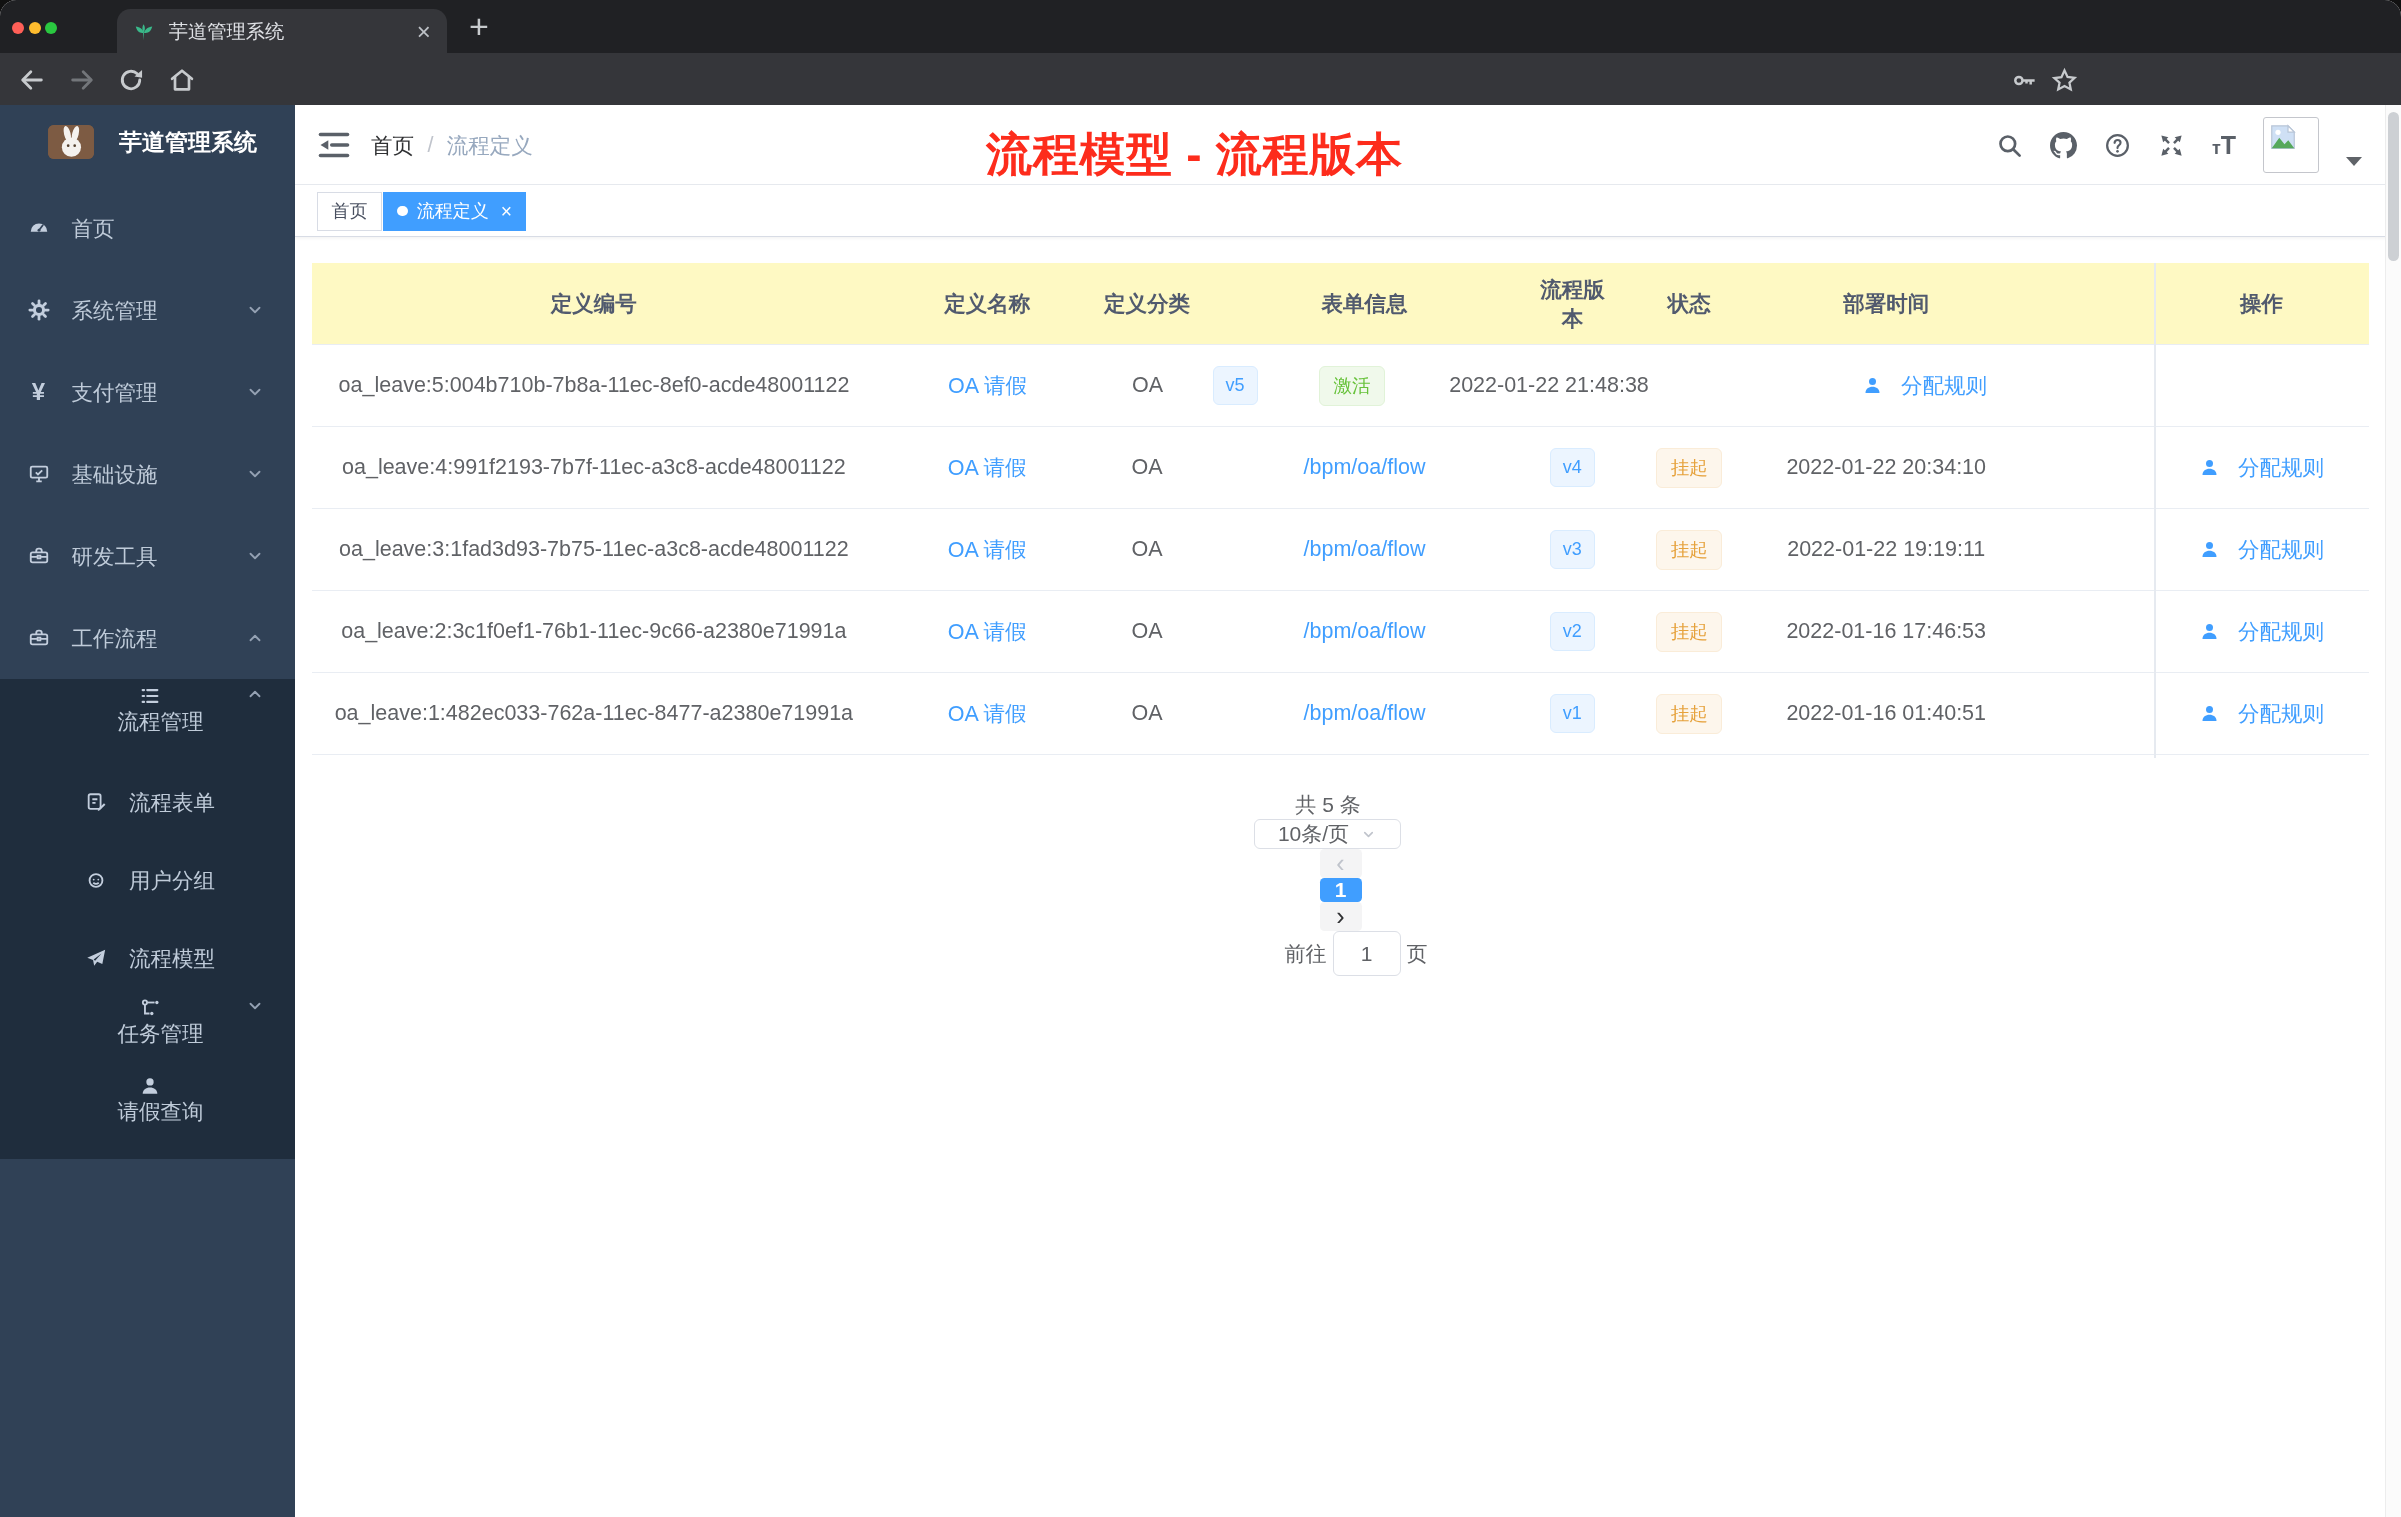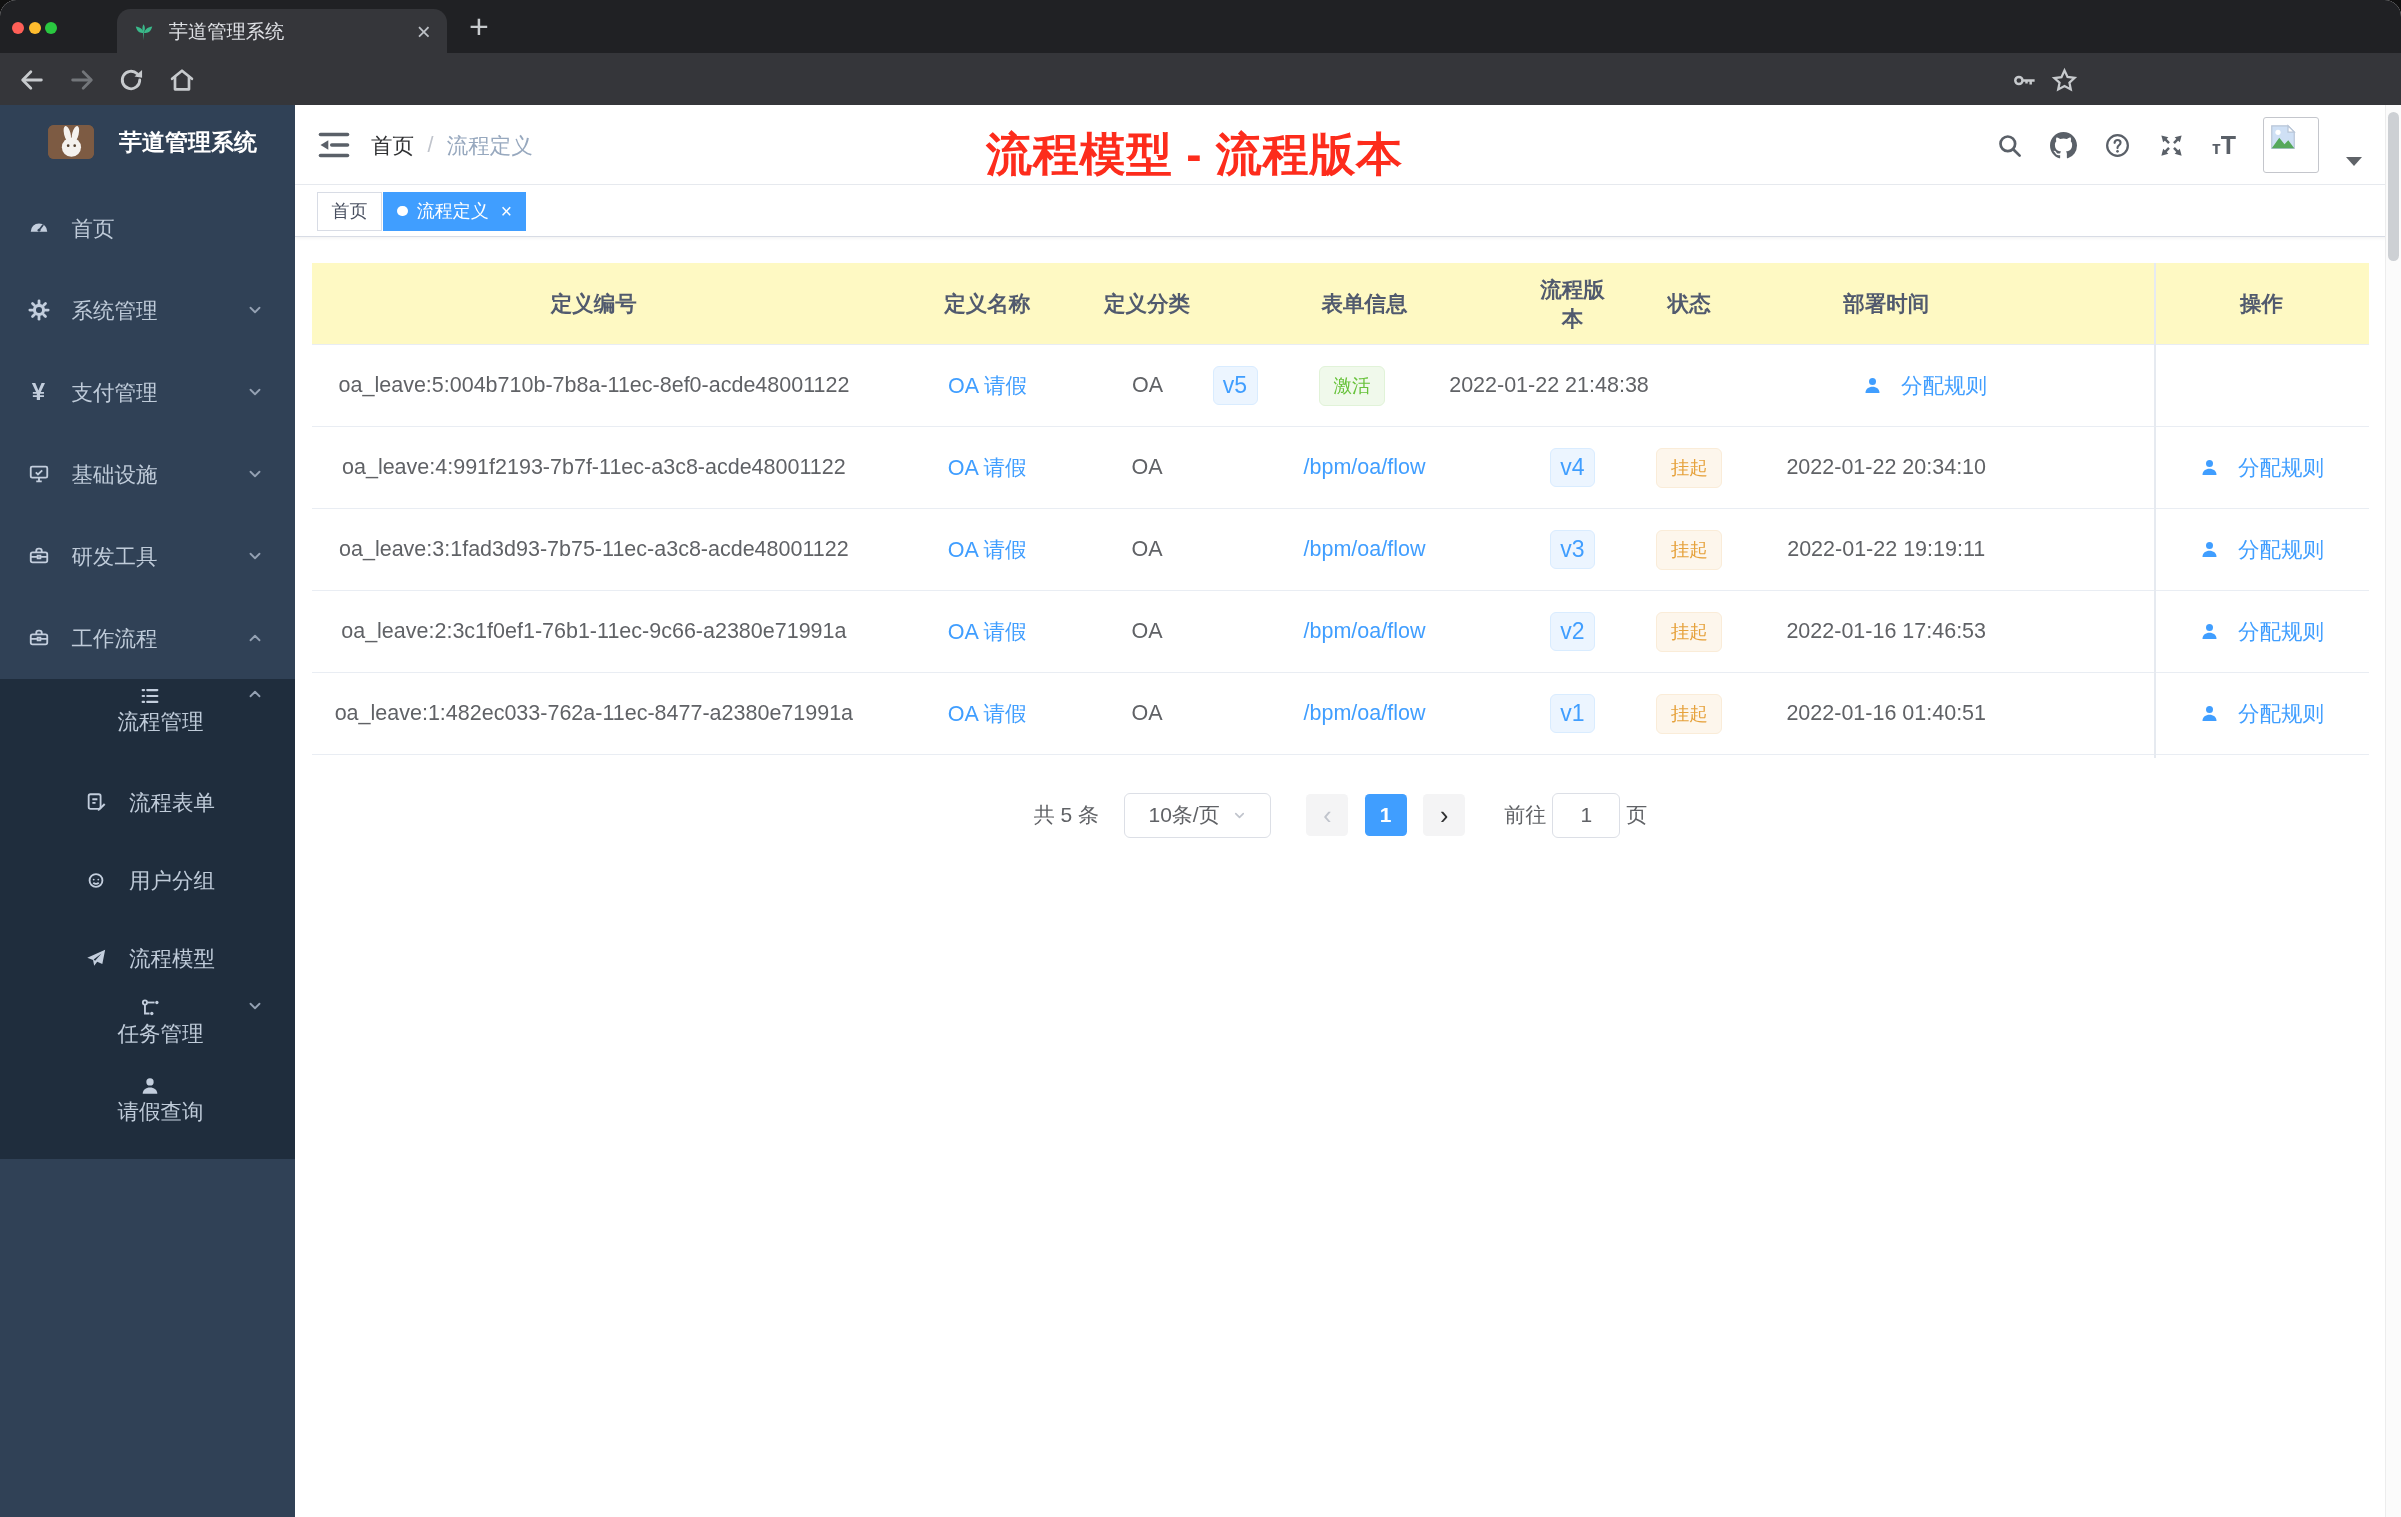--- a/index.html
+++ b/index.html
@@ -76,31 +76,31 @@
 
   
   .tablewrap { position:absolute; left:17px; top:158px; width:2057px; }
   .trow { display:flex; align-items:center; height:82px; border-bottom:1.5px solid #e9edf3; font-size:21.5px; color:#606266; }
   .thead { height:82px; background:#fef9c3; font-weight:700; color:#515a6e; }
   .cell { display:flex; align-items:center; justify-content:center; text-align:center; height:100%; }
   .c1{width:564px;} .c2{width:223px;} .c3{width:97px;} .c4{width:338px;} .c5{width:78px;}
   .c6{width:156px;} .c7{width:238px;} .cf{width:149px;} .c9{width:215px;}
   .lnk { color:#409eff; }
   .ver { min-width:45px; height:39px; padding:5px 9px; background:#ecf5ff; border:1.5px solid #d9ecff; border-radius:6px;
-         color:#409eff; font-size:23px; display:flex; align-items:center; justify-content:center; }
+         color:#409eff; font-size:18px; display:flex; align-items:center; justify-content:center; }
   .st { height:40px; padding:0 13.4px; border-radius:6px; font-size:18.6px; display:flex; align-items:center; }
   .st.green { background:#f0f9eb; border:1.5px solid #e1f3d8; color:#67c23a; }
   .st.orange { background:#fdf6ec; border:1.5px solid #faecd8; color:#e6a23c; }
   .actlink { color:#409eff; display:flex; align-items:center; gap:18px; }
   .actlink .uic { width:21px; height:21px; color:#409eff; }
   .fixdiv { position:absolute; left:1842px; top:0; width:1.5px; height:495px; background:#e6eaf0; }
 
   
   .pager { position:absolute; left:17px; top:686px; width:2057px; height:48px; display:flex; align-items:center;
-           justify-content:center; font-size:21px; color:#606266; }
+           justify-content:space-between; font-size:21px; color:#606266;flex-direction:column; }
   .ptotal { margin-right:25px; }
   .psel { width:147px; height:45px; border:1.5px solid #dcdfe6; border-radius:6px; display:flex; align-items:center;
           justify-content:center; gap:12px; color:#606266; margin-right:27px; background:#fff; }
   .pselchev { width:15px; height:15px; color:#c0c4cc; }
   .pbtn { width:42px; height:42px; border-radius:4.5px; background:#f4f4f5; display:flex; align-items:center;
           justify-content:center; font-size:25px; margin:0 8.2px; }
   .pbtn.prev { color:#c0c4cc; } .pbtn.next { color:#303133; }
   .pcur { width:42px; height:42px; border-radius:4.5px; background:#409eff; color:#fff; font-weight:700; font-size:21px;
           display:flex; align-items:center; justify-content:center; margin:0 8.2px; }
   .jump { margin-left:31px; display:flex; align-items:center; gap:6px; }

